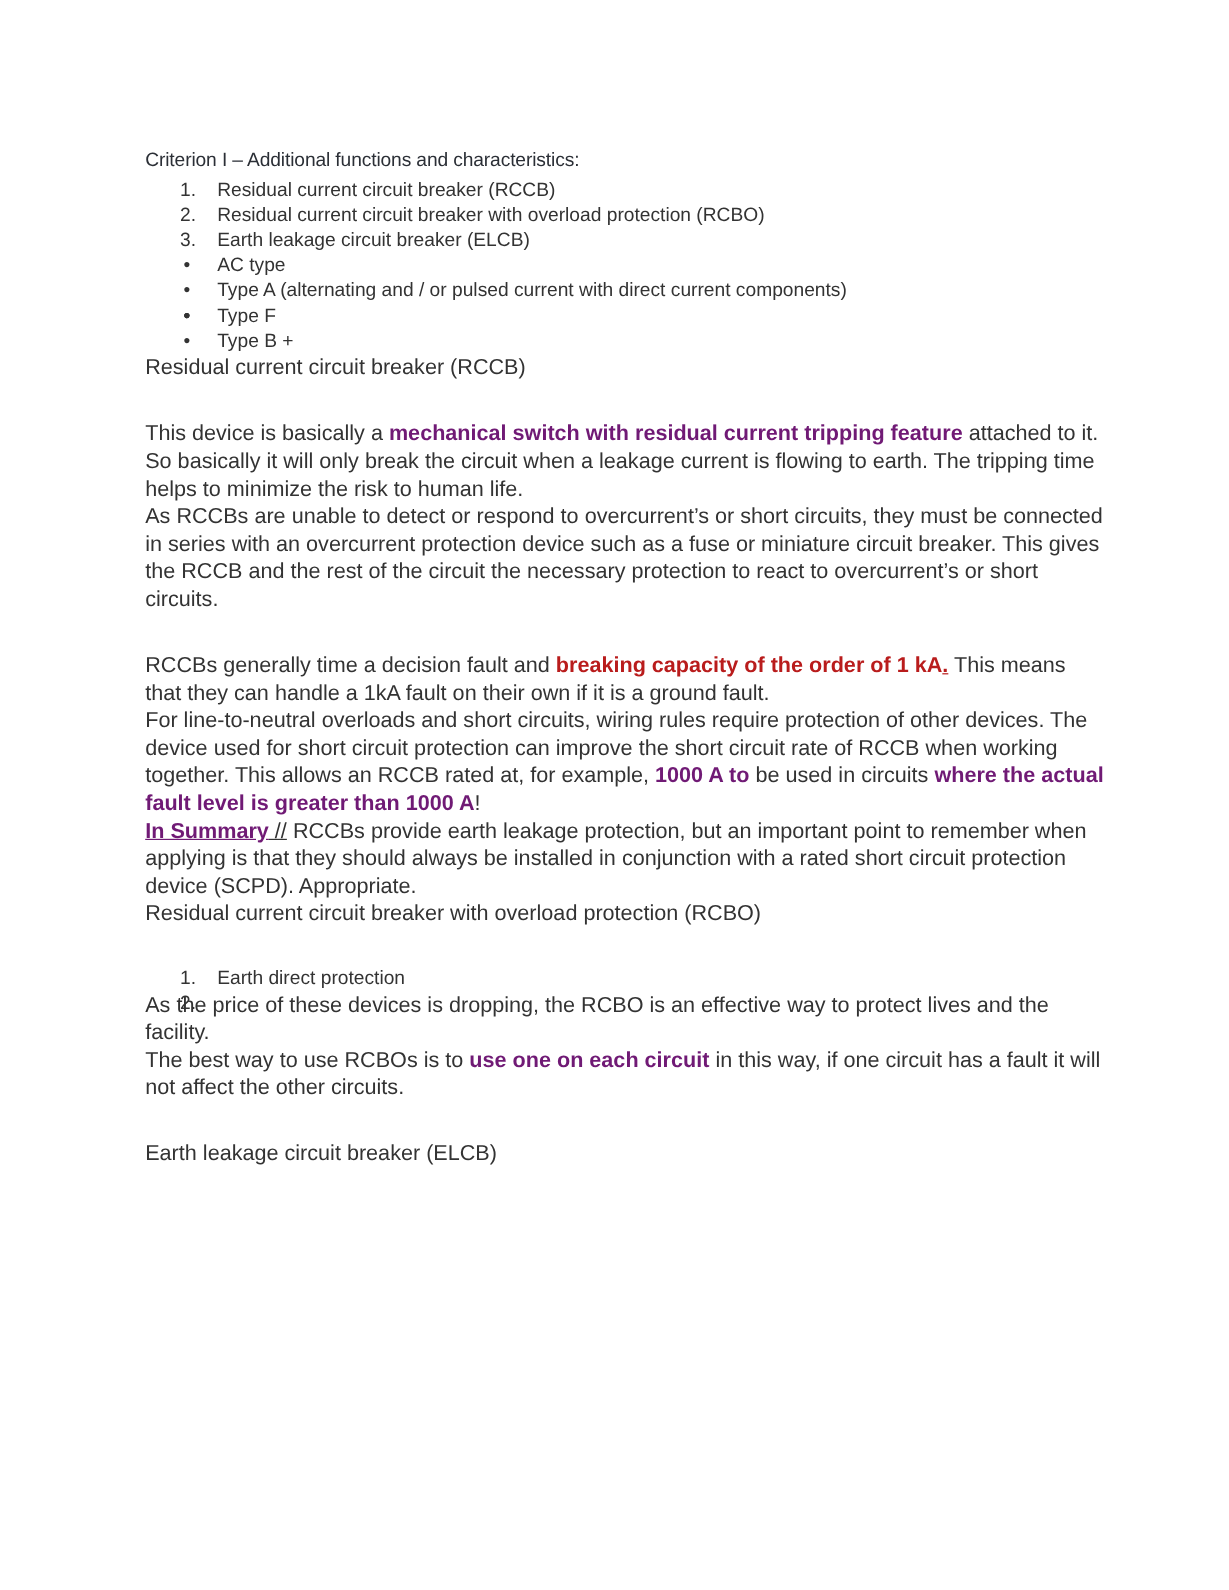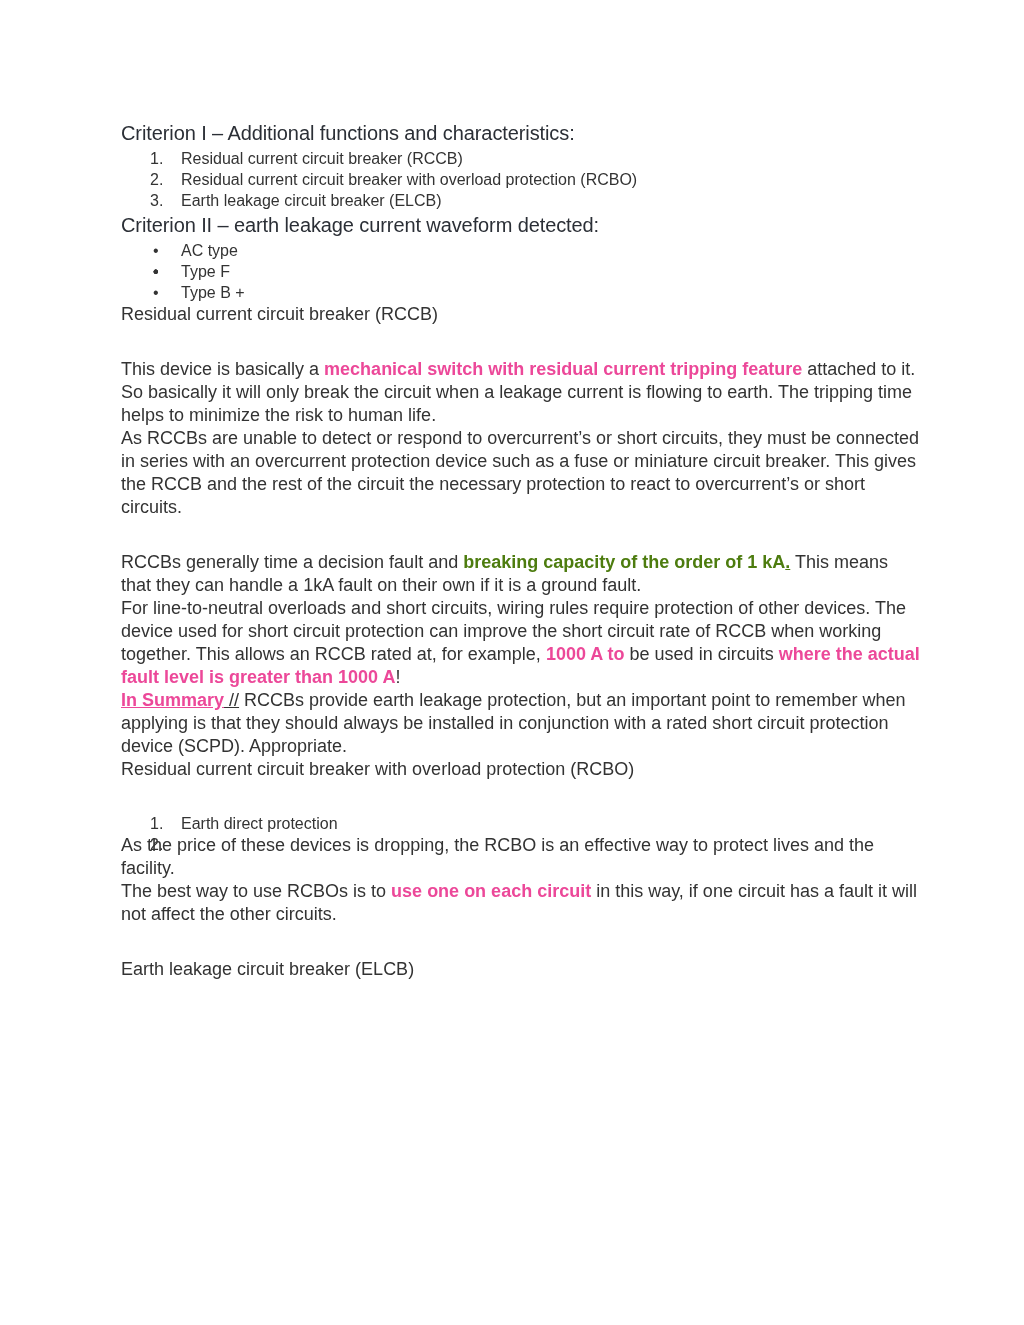--- a/index.html
+++ b/index.html
@@ -1,46 +1,45 @@
 <!DOCTYPE html>
 <html><head>
 <meta charset="utf-8">
 <style>
   html, body { margin: 0; padding: 0; background: #ffffff; }
   body { width: 1024px; height: 1325px; position: relative; overflow: hidden;
          font-family: "Liberation Sans", sans-serif; color: #303030; }
   .page { position: absolute; left: 121px; top: 119px; width: 800px; }
-  .h1 { font-size: 20px; line-height: 29px; color: #2b2f36; margin: 0; font-weight: normal; letter-spacing: -0.1px; }
+  .h1 { font-size: 16px; line-height: 29px; color: #2b2f36; margin: 0; font-weight: normal; letter-spacing: -0.1px; }
   .ol, .ul { margin: 0; padding: 0; list-style: none; }
   .li { position: relative; padding-left: 60px; font-size: 16px; line-height: 21px; color: #333; }
   .li .marker { position: absolute; left: 29px; top: 0; width: 24px; }
   .ul .li .marker { left: 32px; font-size: 16px; }
   .p { font-size: 18px; line-height: 23px; margin: 0; color: #333; }
   .sub { font-size: 18px; line-height: 23px; margin: 0; font-weight: bold; color: #2b2b2b; }
   .gap { height: 32px; }
-  b { font-weight: bold; color: #ec4899; }
-  .blue { color: #4d7c0f; font-weight: bold; }
+  b { font-weight: bold; color: #701a75; }
+  .blue { color: #b91c1c; font-weight: bold; }
   .u { text-decoration: underline; }
 </style>
 </head>
 <body>
 
 <div class="page">
 
   <h1 class="h1">Criterion I – Additional functions and characteristics:</h1>
   <ol class="ol">
     <li class="li"><span class="marker">1.</span><span>Residual current circuit breaker (RCCB)</span></li>
     <li class="li"><span class="marker">2.</span><span>Residual current circuit breaker with overload protection (RCBO)</span></li>
     <li class="li"><span class="marker">3.</span><span>Earth leakage circuit breaker (ELCB)</span></li>
   </ol>
 
-  <h1 class="h1">Criterion II – earth leakage current waveform detected:</h1>
   <ul class="ul">
     <li class="li"><span class="marker">•</span><span>AC type</span></li>
-    <li class="li"><span class="marker">•</span></li>
+    <li class="li"><span class="marker">•</span><span>Type A (alternating and / or pulsed current with direct current components)</span></li>
     <li class="li"><span class="marker">•</span></li>
     <li class="li"><span class="marker">•</span></li>
   </ul>
 
   <ul class="ul">
     <li class="li"><span class="marker">•</span><span>Type F</span></li>
     <li class="li"><span class="marker">•</span><span>Type B +</span></li>
   </ul>
 
   <p class="p">Residual current circuit breaker (RCCB)</p>

